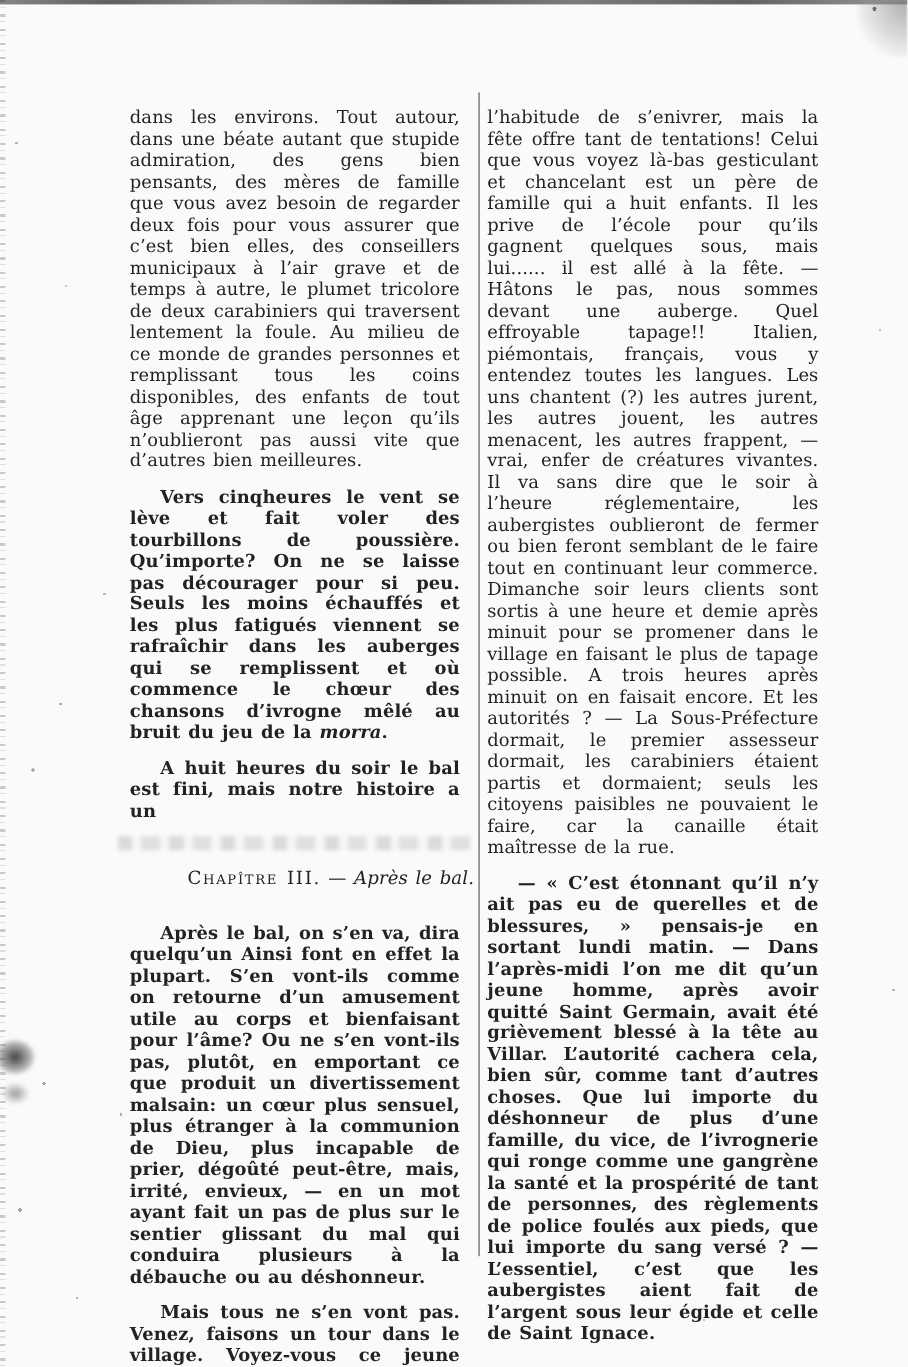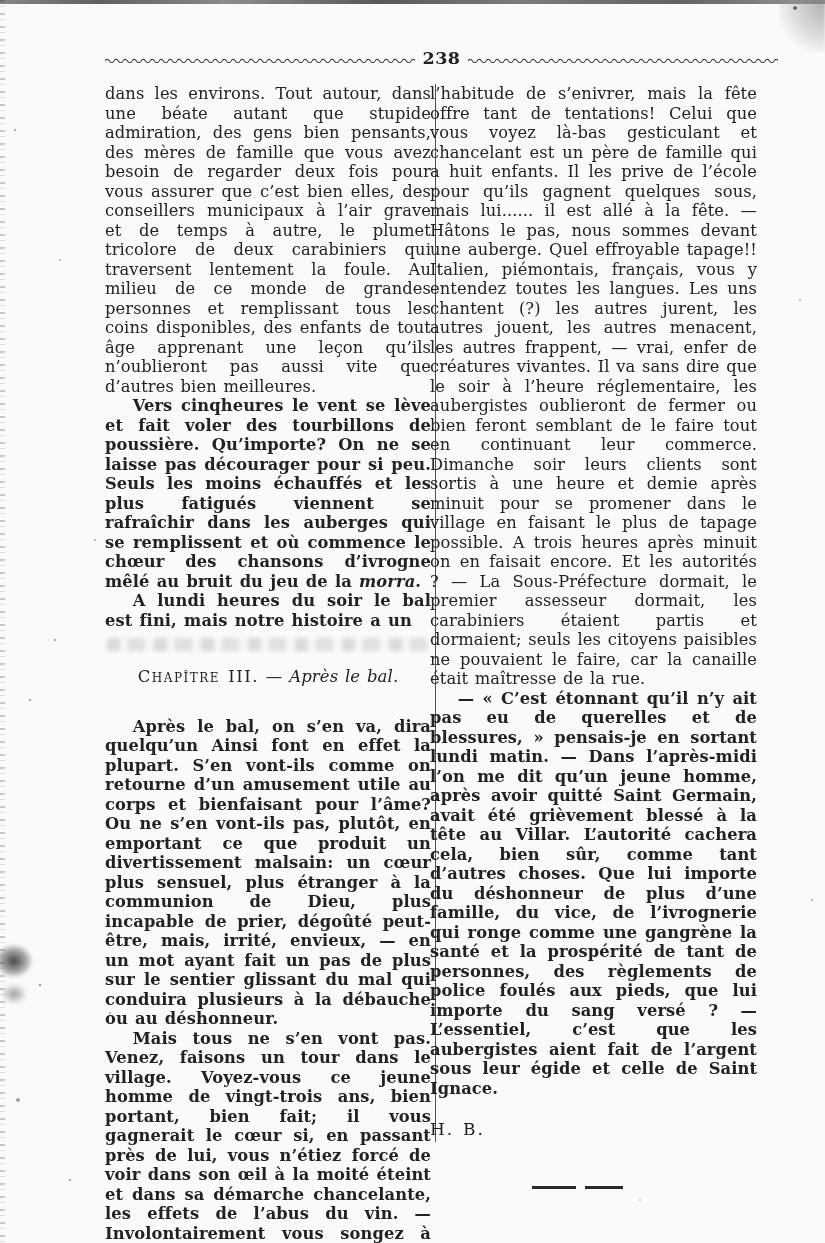--- a/index.html
+++ b/index.html
@@ -44,24 +44,24 @@
   .header{position:absolute;top:51px;left:105px;width:673px;height:16px;
     display:flex;align-items:center;}
   .wave{flex:1 1 auto;height:7px;min-width:0;}
   .page-number{flex:0 0 auto;padding:0 7px;font-weight:bold;font-size:17.5px;letter-spacing:.5px;line-height:1;}
   
   .col{position:absolute;top:84px;font-size:16.3px;line-height:19.5px;
     text-align:justify;letter-spacing:.1px;word-spacing:1.4px;}
   .col-left{left:105px;width:326px;}
   .col-right{left:430px;width:327px;}
   .divider{position:absolute;left:435px;top:84px;width:1.4px;height:1058px;background:#2f2f2f;opacity:.85;}
-  .para{margin:0;}
+  .para{margin:13px;}
   .para.indent{text-indent:1.7em;font-weight:bold;}
   .italic{font-style:italic;}
-  .chapter-heading{margin:16px 0 30px;text-align:center;font-size:16.5px;text-indent:0;}
+  .chapter-heading{margin:16px 0 30px;text-align:right;font-size:16.5px;text-indent:0;}
   .chapter-heading .smallcaps{font-variant:small-caps;letter-spacing:1.5px;}
   .ghost-line{height:13px;margin:8px 2px 2px;border-radius:2px;opacity:.38;filter:blur(2px);
     background:repeating-linear-gradient(90deg,rgba(110,110,110,.6) 0 13px,rgba(170,170,170,.12) 13px 21px,rgba(125,125,125,.55) 21px 38px,rgba(175,175,175,.1) 38px 47px);}
   .signature{margin-top:22px;padding-right:26px;text-align:left;font-size:17px;letter-spacing:2px;}
   .end-divider{margin-top:46px;display:flex;justify-content:center;gap:9px;transform:translateX(-16px);}
   .end-divider .seg{width:44px;height:3px;border-top:2px solid #2a2a2a;border-bottom:1.5px solid #2a2a2a;box-sizing:border-box;}
   .end-divider .seg:last-child{width:38px;}
 </style>
 </head>
 <body>
@@ -75,36 +75,27 @@
   <div class="speckles"></div>
 
   <svg width="0" height="0" style="position:absolute" aria-hidden="true">
     <defs>
       <pattern id="wavepat" width="9" height="7" patternUnits="userSpaceOnUse">
         <path d="M0,5 Q2.25,1.5 4.5,5 T9,5" fill="none" stroke="#3a3a3a" stroke-width="1.1"></path>
       </pattern>
     </defs>
   </svg>
 
-  <div class="header">
-    <svg class="wave" height="7" preserveAspectRatio="none">
-      <rect x="0" y="0" width="100%" height="7" fill="url(#wavepat)"></rect>
-    </svg>
-    <span class="page-number">238</span>
-    <svg class="wave" height="7" preserveAspectRatio="none">
-      <rect x="0" y="0" width="100%" height="7" fill="url(#wavepat)"></rect>
-    </svg>
-  </div>
 
   <div class="divider"></div>
 
   <div class="col col-left" id="col-left">
       <p class="para"><span>dans les environs. Tout autour, dans une béate autant que stupide admiration, des gens bien pensants, des mères de famille que vous avez besoin de regarder deux fois pour vous assurer que c’est bien elles, des conseillers municipaux à l’air grave et de temps à autre, le plumet tricolore de deux carabiniers qui traversent lentement la foule. Au milieu de ce monde de grandes personnes et remplissant tous les coins disponibles, des enfants de tout âge apprenant une leçon qu’ils n’oublieront pas aussi vite que d’autres bien meilleures.</span></p>
       <p class="para indent"><span>Vers cinqheures le vent se lève et fait voler des tourbillons de poussière. Qu’importe? On ne se laisse pas décourager pour si peu. Seuls les moins échauffés et les plus fatigués viennent se rafraîchir dans les auberges qui se remplissent et où commence le chœur des chansons d’ivrogne mêlé au bruit du jeu de la </span><span class="italic">morra</span><span>.</span></p>
-      <p class="para indent"><span>A lundi heures du soir le bal est fini, mais notre histoire a un</span></p>
+      <p class="para indent"><span>A huit heures du soir le bal est fini, mais notre histoire a un</span></p>
       <div class="ghost-line"></div>
       <div class="chapter-heading"><span class="smallcaps">Chapître III.</span><span> — </span><span class="italic">Après le bal.</span></div>
       <p class="para indent"><span>Après le bal, on s’en va, dira quelqu’un Ainsi font en effet la plupart. S’en vont-ils comme on retourne d’un amusement utile au corps et bienfaisant pour l’âme? Ou ne s’en vont-ils pas, plutôt, en emportant ce que produit un divertissement malsain: un cœur plus sensuel, plus étranger à la communion de Dieu, plus incapable de prier, dégoûté peut-être, mais, irrité, envieux, — en un mot ayant fait un pas de plus sur le sentier glissant du mal qui conduira plusieurs à la débauche ou au déshonneur.</span></p>
       <p class="para indent"><span>Mais tous ne s’en vont pas. Venez, faisons un tour dans le village. Voyez-vous ce jeune homme de vingt-trois ans, bien portant, bien fait; il vous gagnerait le cœur si, en passant près de lui, vous n’étiez forcé de voir dans son œil à la moité éteint et dans sa démarche chancelante, les effets de l’abus du vin. — Involontairement vous songez à son avenir. Il n’a pas</span></p>
     </div>
   <div class="col col-right" id="col-right">
       <p class="para"><span>l’habitude de s’enivrer, mais la fête offre tant de tentations! Celui que vous voyez là-bas gesticulant et chancelant est un père de famille qui a huit enfants. Il les prive de l’école pour qu’ils gagnent quelques sous, mais lui...... il est allé à la fête. — Hâtons le pas, nous sommes devant une auberge. Quel effroyable tapage!! Italien, piémontais, français, vous y entendez toutes les langues. Les uns chantent (?) les autres jurent, les autres jouent, les autres menacent, les autres frappent, — vrai, enfer de créatures vivantes. Il va sans dire que le soir à l’heure réglementaire, les aubergistes oublieront de fermer ou bien feront semblant de le faire tout en continuant leur commerce. Dimanche soir leurs clients sont sortis à une heure et demie après minuit pour se promener dans le village en faisant le plus de tapage possible. A trois heures après minuit on en faisait encore. Et les autorités ? — La Sous-Préfecture dormait, le premier assesseur dormait, les carabiniers étaient partis et dormaient; seuls les citoyens paisibles ne pouvaient le faire, car la canaille était maîtresse de la rue.</span></p>
       <p class="para indent"><span>— « C’est étonnant qu’il n’y ait pas eu de querelles et de blessures, » pensais-je en sortant lundi matin. — Dans l’après-midi l’on me dit qu’un jeune homme, après avoir quitté Saint Germain, avait été grièvement blessé à la tête au Villar. L’autorité cachera cela, bien sûr, comme tant d’autres choses. Que lui importe du déshonneur de plus d’une famille, du vice, de l’ivrognerie qui ronge comme une gangrène la santé et la prospérité de tant de personnes, des règlements de police foulés aux pieds, que lui importe du sang versé ? — L’essentiel, c’est que les aubergistes aient fait de l’argent sous leur égide et celle de Saint Ignace.</span></p>
       <div class="signature">H. B.</div>
       <div class="end-divider">

